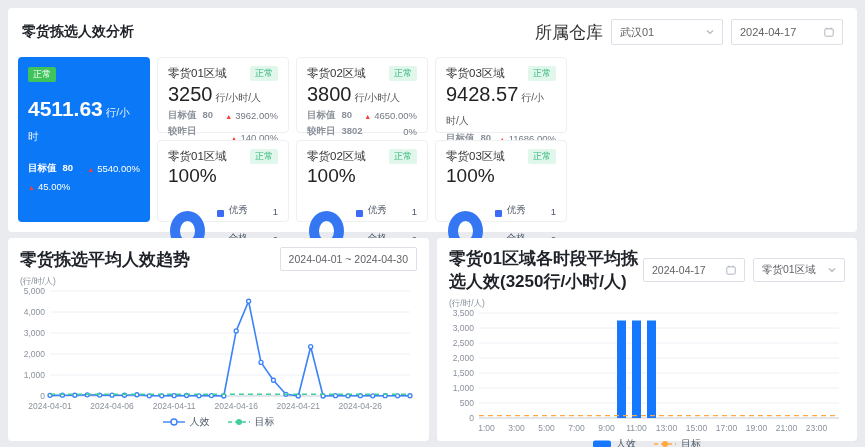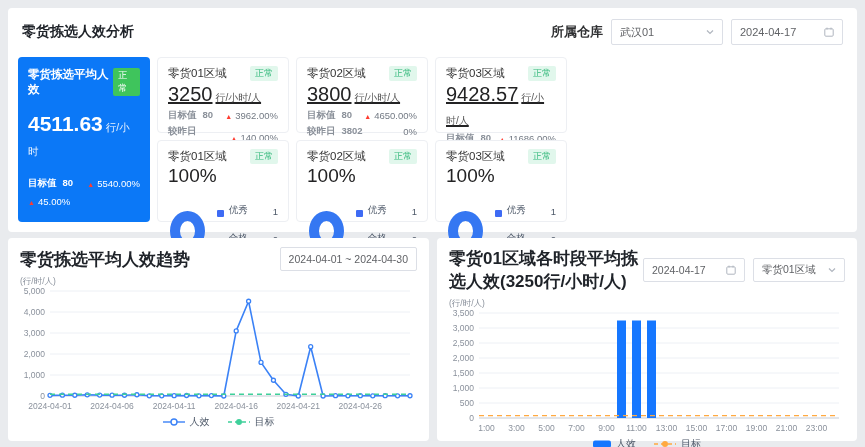--- a/index.html
+++ b/index.html
@@ -10,21 +10,21 @@
     position:relative;
     overflow:hidden;
     color:#1f2329;
   }
   .panel { background:#fff; border-radius:4px; position:absolute; }
   
   #top-panel { left:8px; top:8px; width:849px; height:224px; }
   .top-header { display:flex; justify-content:space-between; align-items:center; padding:11px 14px 0 14px; }
   .page-title { font-size:14px; font-weight:bold; color:#1f2329; }
   .filters { display:flex; align-items:center; gap:8px; }
-  .filter-label { font-size:13px; color:#303133;font-weight:bold; }
+  .filter-label { font-size:17px; color:#303133; }
   .ctl { display:inline-flex; align-items:center; justify-content:space-between; height:26px;
          border:1px solid #dcdfe6; border-radius:2px; background:#fff; padding:0 8px;
          font-size:11px; color:#606266; cursor:pointer; }
   .ctl.sm { height:24px; font-size:10.5px; }
   .w110 { width:112px; } .w100 { width:102px; } .w92 { width:92px; }
   .chev { width:8px; height:8px; display:inline-block; margin-left:6px; }
   .chev svg, .cal svg { display:block; }
   .cal { width:10px; height:10px; margin-left:6px; display:inline-block; }
   
   .cards { position:absolute; left:10px; top:49px; display:flex; gap:7px; }
@@ -36,21 +36,21 @@
   .bc-value { margin-top:15px; font-size:21px; font-weight:bold; }
   .bc-unit { font-size:10.5px; font-weight:normal; opacity:.9; margin-left:3px; }
   .bc-rows { margin-top:17px; }
   .stat-row { display:flex; justify-content:space-between; align-items:center; font-size:9.5px; margin-top:6px; }
   .stat-left span { margin-right:6px;font-weight:bold; }
   .arrow-up { color:#ff3b30; font-size:7px; margin-right:3px; }
   .card-grid { display:grid; grid-template-columns:repeat(3,132px); grid-template-rows:76px 82px; gap:7px; }
   .kpi-card { border:1px solid #edeff3; border-radius:4px; padding:8px 10px; background:#fff; }
   .kc-head { display:flex; justify-content:space-between; align-items:center; }
   .kc-title { font-size:11.5px; color:#333; }
-  .kc-value { font-size:20px; color:#232324; font-weight:500; margin-top:2px;text-decoration:underline; }
+  .kc-value { font-size:20px; color:#232324; font-weight:500; margin-top:2px; }
   .kc-unit { font-size:10px; color:#595959; font-weight:normal; margin-left:3px; }
   .kpi-card .stat-row { color:#8a9099; margin-top:3px; }
   .kpi-card .stat-delta { color:#737a84; }
   .rate-value { font-size:19px; color:#232324; font-weight:500; margin-top:1px; }
   .rate-body { display:flex; align-items:center; gap:12px; margin-top:2px; padding-left:2px; }
   .donut { width:40px; height:40px; border:10px solid #3577f2; border-radius:50%; }
   .rate-legend { font-size:9.5px; color:#4e5969; }
   .rl-row { display:flex; align-items:flex-end; margin-top:15px; }
   .rl-sq { width:7px; height:7px; border-radius:1px; margin-right:5px; display:inline-block; }
   .rl-label { width:34px; }
@@ -90,21 +90,20 @@
             </svg>
         </span>
       </div>
     </div>
   </div>
 
   <div class="cards">
 
     <div class="blue-card">
       <div class="bc-head">
-        <span class="bc-title">零货拣选平均人效</span>
         <span class="badge-solid">正常</span>
       </div>
       <div class="bc-value">
         <span>4511.63</span><span class="bc-unit">行/小时</span>
       </div>
       <div class="bc-rows">
         <div class="stat-row">
           <span class="stat-left"><span>目标值</span><span>80</span></span>
           <span class="stat-right"><span class="arrow-up">▲</span><span>5540.00%</span></span>
         </div>

